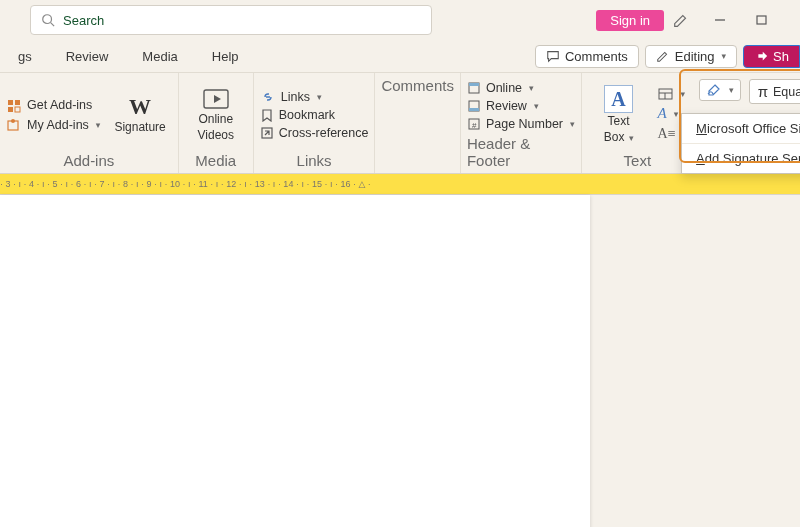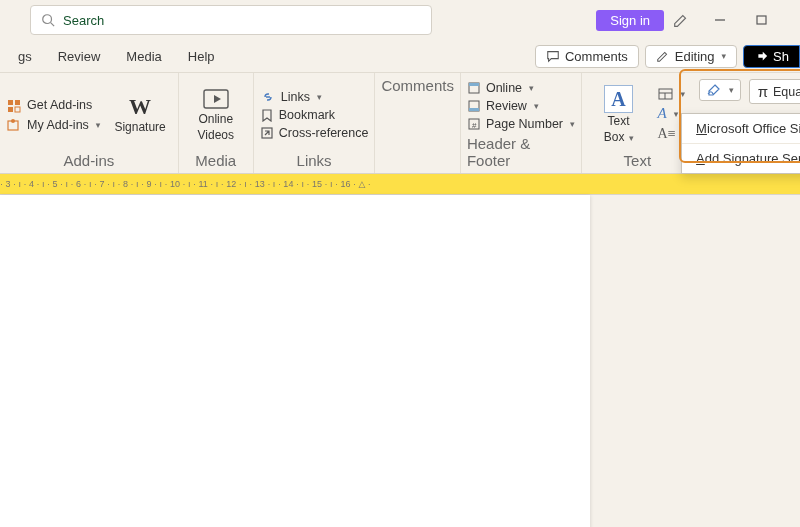--- a/index.html
+++ b/index.html
@@ -1,26 +1,26 @@
 <!DOCTYPE html>
 <html><head>
 <meta charset="utf-8">
 <style>
 html,body{margin:0;padding:0;font-family:"Segoe UI",Arial,sans-serif;font-size:13px;color:#343434;background:#f5f1ea;width:800px;height:527px;overflow:hidden}
 .titlebar{height:40px;display:flex;align-items:center;padding:0 10px;gap:8px}
 .searchbox{margin-left:20px;width:380px;height:28px;background:#fff;border:1px solid #d5d0c7;border-radius:4px;display:flex;align-items:center;padding:0 10px;color:#14532d}
 .searchbox svg{margin-right:8px}
 .spacer{flex:1}
-.signin{background:#8b5cf6;color:#fff;padding:3px 14px;border-radius:3px;font-size:13px}
+.signin{background:#ec4899;color:#fff;padding:3px 14px;border-radius:3px;font-size:13px}
 .win-btn{width:34px;text-align:center;color:#5a5a5a}
-.tabbar{height:32px;display:flex;align-items:center;padding-left:6px;gap:2px;border-bottom:1px solid #e1dcd2;position:relative}
+.tabbar{height:32px;display:flex;align-items:center;padding-left:6px;gap:10px;border-bottom:1px solid #e1dcd2;position:relative}
 .tab{padding:4px 12px;color:#3a3a3a;cursor:pointer}
 .tab-right{position:absolute;right:0;display:flex;gap:6px;align-items:center}
 .pill{background:#fff;border:1px solid #ccc7bd;border-radius:4px;padding:3px 10px;display:flex;align-items:center;gap:5px;font-size:13px}
-.pill.share{background:#000000;color:#fff;border-color:#2f74d0;border-radius:4px 0 0 4px}
+.pill.share{background:#be185d;color:#fff;border-color:#2f74d0;border-radius:4px 0 0 4px}
 .ribbon{height:100px;background:#f5f1ea;border-bottom:1px solid #d9d4ca;display:flex;position:relative}
 .group{display:flex;flex-direction:column;justify-content:space-between;align-items:center;padding:4px 6px 2px;border-right:1px solid #e3ded4;height:100%;box-sizing:border-box}
 .group-body{flex:1;display:flex;align-items:center;gap:8px}
 .group-label{font-size:15px;color:#6b6b6b;padding-bottom:2px}
 .big-btn{display:flex;flex-direction:column;align-items:center;justify-content:center;gap:2px;padding:0 6px;font-size:12px;text-align:center;line-height:1.1;min-width:50px}
 .stack{display:flex;flex-direction:column;gap:4px}
 .small-btn{display:flex;align-items:center;gap:5px;font-size:12.5px;white-space:nowrap}
 .chev{font-size:9px;color:#6b6b6b;margin-left:2px}
 .bold-a{font-weight:600;font-size:20px;font-family:"Times New Roman",serif;border:1px solid #9db7d8;padding:2px 6px;background:#fff;color:#3b6ab3}
 .hl{position:absolute;right:0;top:-4px;width:180px;height:90px;border:2px solid #e08a2c;border-radius:6px;z-index:5;pointer-events:none}

